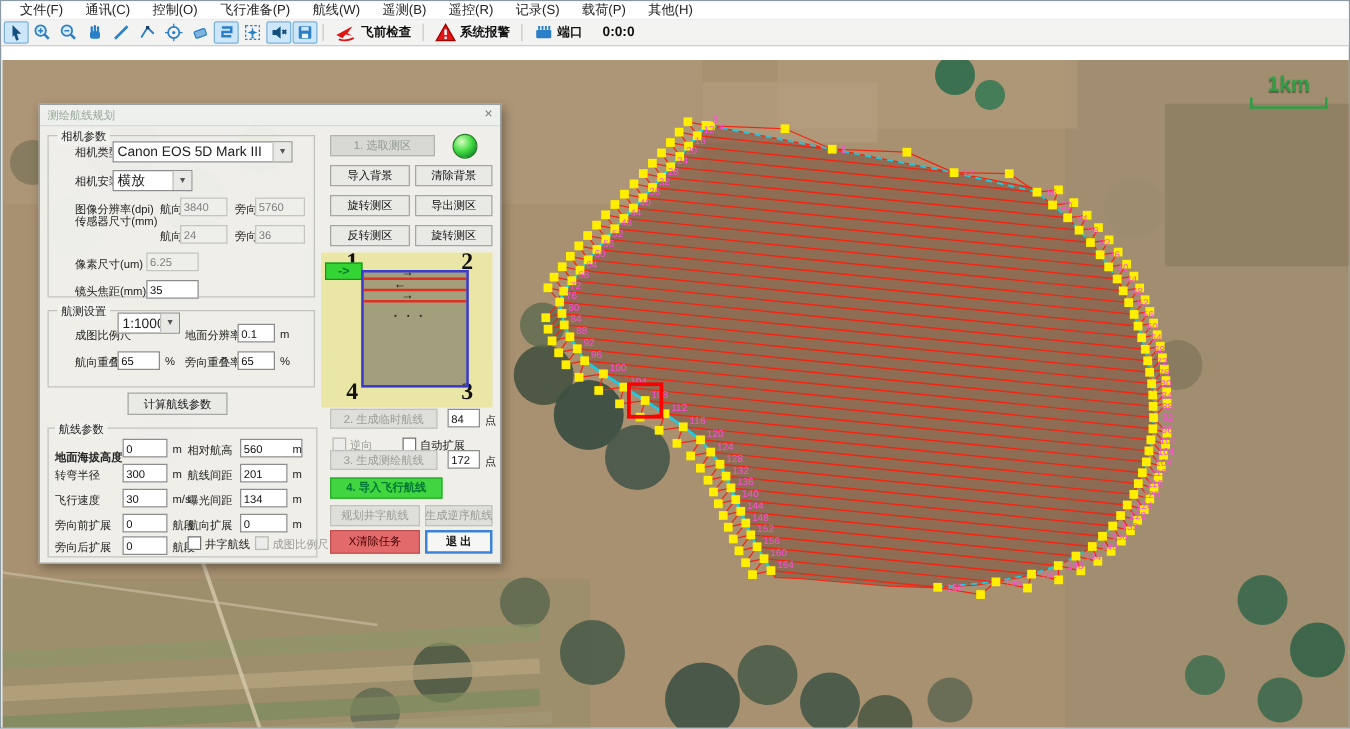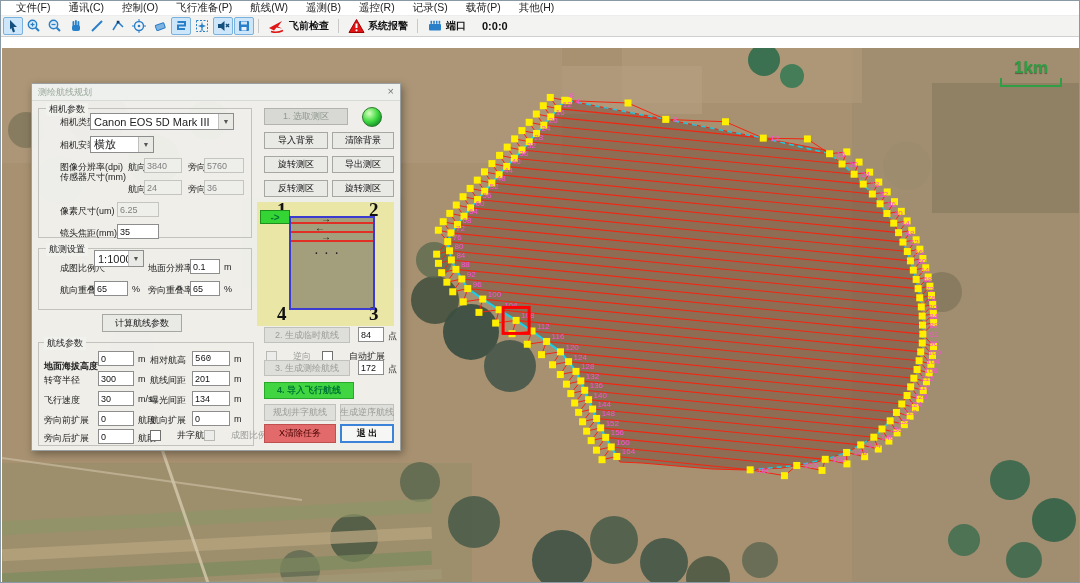--- a/index.html
+++ b/index.html
@@ -37,21 +37,21 @@
   .dc{position:absolute;height:17px;border:1px solid #8d8d8d;background:#fff;box-sizing:border-box;display:flex;align-items:center;}
   .dc .ct{margin-left:3px;font-size:11px;white-space:nowrap;overflow:hidden;}
   .dc .arr{position:absolute;right:0;top:0;bottom:0;width:14px;background:#e9e9e6;border-left:1px solid #c0c0c0;display:flex;align-items:center;justify-content:center;font-size:7px;color:#555;}
   .db{position:absolute;display:flex;align-items:center;justify-content:center;background:#e9e9e6;border:1px solid #a6a6a2;font-size:9px;color:#111;box-sizing:border-box;white-space:nowrap;}
   .db.dis{background:#dededa;border-color:#c0c0bc;color:#9b9b98;}
   .db.sunk{background:#d8d8d4;border-color:#b2b2ae;color:#8f9a8f;}
   .db.green{background:#41d641;border-color:#28a828;color:#073;font-weight:bold;}
   .db.red{background:#e36a6a;border-color:#c05050;color:#400;}
   .db.exit{background:#f6f6f4;border:2px solid #3b82d9;font-weight:bold;}
   .led{position:absolute;width:18px;height:18px;border-radius:50%;border:1px solid #2a7a2a;background:radial-gradient(circle at 35% 30%,#d9ffc2,#46dd46 45%,#18962a 78%,#0c6b1d);}
-  .cbrow{position:absolute;display:flex;align-items:center;gap:16px;}
+  .cbrow{position:absolute;display:flex;gap:3px;}
   .cb{width:9px;height:9px;border:1px solid #707070;background:#fff;display:inline-block;}
   .cbrow.dis .cb{border-color:#b8b8b4;background:#ececea;}
   .cbrow.dis .cbl{color:#9b9b98;}
   .cbl{font-size:9px;white-space:nowrap;}
   
   .diag{position:absolute;left:225px;top:118px;width:137px;height:124px;background:rgba(233,229,160,0.92);}
   .diag .bluesq{position:absolute;left:32px;top:14px;width:86px;height:94px;border:2px solid #3b3bd1;background:rgba(104,99,88,0.55);box-sizing:border-box;}
   .diag .corner{position:absolute;font-family:"Liberation Serif",serif;font-weight:bold;font-size:19px;color:#111;line-height:1;}
   .diag .greenbtn{position:absolute;left:3px;top:8px;width:30px;height:14px;background:#35d435;border:1px solid #1d8f1d;display:flex;align-items:center;justify-content:center;font-weight:bold;font-size:10px;color:#073;box-sizing:border-box;}
   .diag .rline{position:absolute;left:34px;width:82px;border-top:2px solid #e03026;}
@@ -728,21 +728,21 @@
       <span class="dl" style="left:192px;top:200px;">%</span>
       <div class="db" style="left:70px;top:230px;width:80px;height:18px;">计算航线参数</div>
 
       <div class="grp" style="left:6px;top:258px;width:214px;height:102px;"></div>
       <span class="leg" style="left:12px;top:253px;">航线参数</span>
 
       <span class="dl" style="left:12px;top:276px;font-weight:bold;">地面海拔高度</span>
       <input class="di" style="left: 66px; top: 267px; width: 36px;" value="0">
       <span class="dl" style="left:106px;top:270px;">m</span>
       <span class="dl" style="left:118px;top:270px;">相对航高</span>
-      <input class="di" style="left: 160px; top: 267px; width: 38px; font-family: Liberation Mono, monospace;" value="560">
+      <input class="di" style="left: 160px; top: 267px; width: 50px;" value="560">
       <span class="dl" style="left:202px;top:270px;">m</span>
 
       <span class="dl" style="left:12px;top:290px;">转弯半径</span>
       <input class="di" style="left: 66px; top: 287px; width: 36px;" value="300">
       <span class="dl" style="left:106px;top:290px;">m</span>
       <span class="dl" style="left:118px;top:290px;">航线间距</span>
       <input class="di" style="left: 160px; top: 287px; width: 38px;" value="201">
       <span class="dl" style="left:202px;top:290px;">m</span>
 
       <span class="dl" style="left:12px;top:310px;">飞行速度</span>

